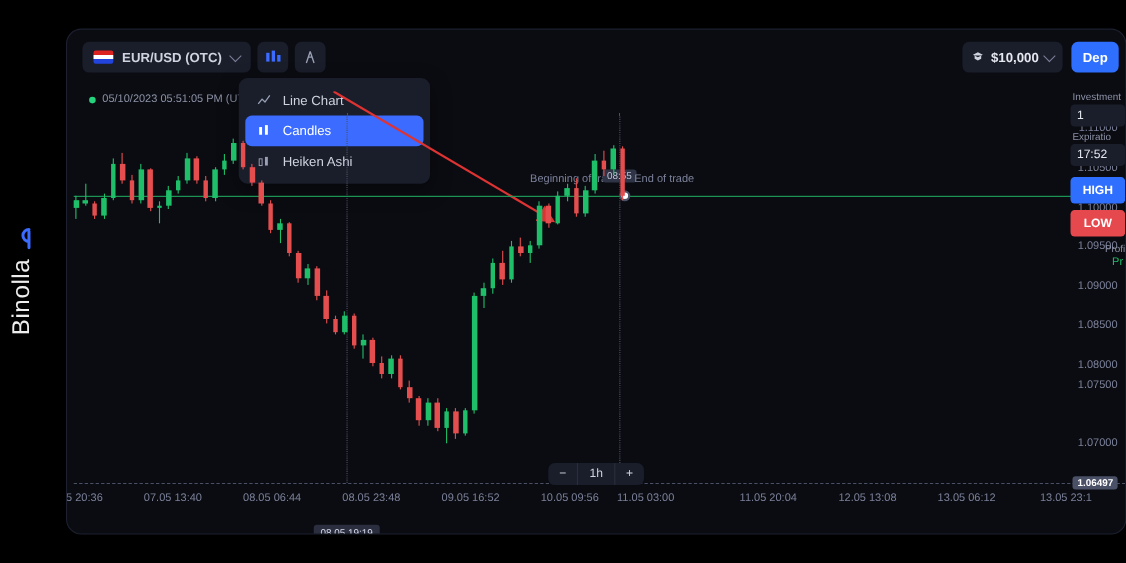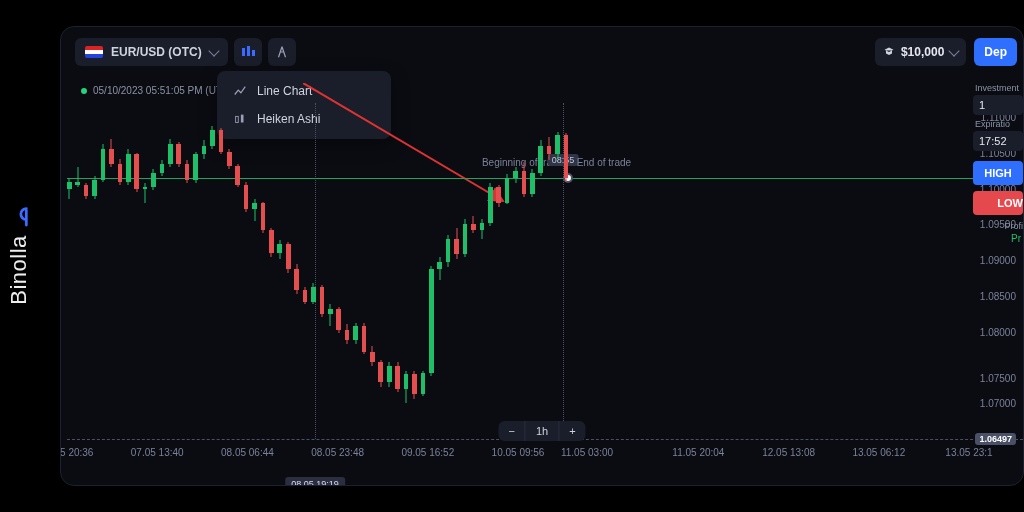--- a/index.html
+++ b/index.html
@@ -55,21 +55,21 @@
   .vline-dot { position: absolute; top: 0; bottom: 0; width: 0; border-left: 1px dotted #4a5066; }
   .mid-label { position: absolute; font-size: 10px; color: #7b8199; white-space: nowrap; }
   .tiny-tag { position: absolute; font-size: 9px; color: #bfc4d6; background: #2f3446; padding: 1px 4px; border-radius: 3px; transform: translate(-50%,-50%); }
   .price-dot { position: absolute; width: 10px; height: 10px; border-radius: 50%; background: #fff; border: 2px solid #4a5066; transform: translate(-50%,-50%); }
 
   .sidepanel { position: absolute; top: 52px; right: 0; width: 50px; bottom: 0; font-size: 10px; color: #9aa0b4; overflow: hidden; }
   .sp-label { margin: 4px 0 2px 2px; font-size: 9px; color: #8c92a6; }
   .sp-field { background: #1a1d2a; border-radius: 4px; padding: 4px 6px; color: #e6e8f0; font-size: 11px; margin-bottom: 4px; }
   .sp-btn { border-radius: 4px; padding: 6px 0; text-align: center; font-weight: 800; font-size: 11px; color: #fff; margin-bottom: 6px; cursor: pointer; }
   .sp-btn.high { background: #2f6fff; }
-  .sp-btn.low { background: #e5484d; text-align: right; }
+  .sp-btn.low { background: #e5484d; }
   .sp-profit { color: #1fbf6a; font-size: 10px; text-align: right; padding-right: 2px; }
 
   .arrow { position: absolute; top: 56px; left: 242px; width: 210px; height: 130px; pointer-events: none; }
 </style>
 </head>
 <body>
 
 <div class="outer">
   <div class="brand">
     <span>Binolla</span>
@@ -118,20 +118,29 @@
     </div>
 
     <div class="dropdown">
       <div class="dd-item">
         <span class="dd-icon">
             <svg width="14" height="14" viewBox="0 0 16 16">
               <path d="M2 12 L6 7 L9 10 L14 3" stroke="#9aa0b4" stroke-width="1.4" fill="none"></path>
             </svg>
           </span>
         <span>Line Chart</span>
+      </div>
+      <div class="dd-item selected">
+        <span class="dd-icon">
+            <svg width="14" height="14" viewBox="0 0 16 16">
+              <rect x="3" y="4" width="3" height="8" fill="#fff"></rect>
+              <rect x="9" y="2" width="3" height="10" fill="#fff"></rect>
+            </svg>
+          </span>
+        <span>Candles</span>
       </div>
       <div class="dd-item">
         <span class="dd-icon">
             <svg width="14" height="14" viewBox="0 0 16 16">
               <rect x="3" y="5" width="3" height="7" fill="none" stroke="#9aa0b4"></rect>
               <rect x="9" y="3" width="3" height="9" fill="#9aa0b4"></rect>
             </svg>
           </span>
         <span>Heiken Ashi</span>
       </div>
@@ -398,21 +407,21 @@
       </div>
 
     <div class="yaxis" id="yaxis">
         <div class="ytick" style="top: 14.2888px; margin-left: 48px;">1.11000</div>
         <div class="ytick" style="top: 50.0106px;">1.10500</div>
         <div class="ytick" style="top: 85.7325px;">1.10000</div>
         <div class="ytick" style="top: 121.454px;">1.09500</div>
         <div class="ytick" style="top: 157.176px;">1.09000</div>
         <div class="ytick" style="top: 192.898px;">1.08500</div>
         <div class="ytick" style="top: 228.62px;">1.08000</div>
-        <div class="ytick" style="top: 275px;">1.07500</div>
+        <div class="ytick" style="top: 247px;">1.07500</div>
         <div class="ytick" style="top: 300.064px;">1.07000</div>
         <div class="ytag" style="top: 74.8016px;">1.10153</div>
         <div class="ytag gray" style="top: 336px;">1.06497</div>
       </div>
     <div class="xaxis" id="xaxis">
         <div class="xtick" style="left: 0px;">06.05 20:36</div>
         <div class="xtick" style="left: 90.2px;">07.05 13:40</div>
         <div class="xtick" style="left: 180.4px;">08.05 06:44</div>
         <div class="xtick" style="left: 270.6px;">08.05 23:48</div>
         <div class="xtick" style="left: 360.8px;">09.05 16:52</div>

